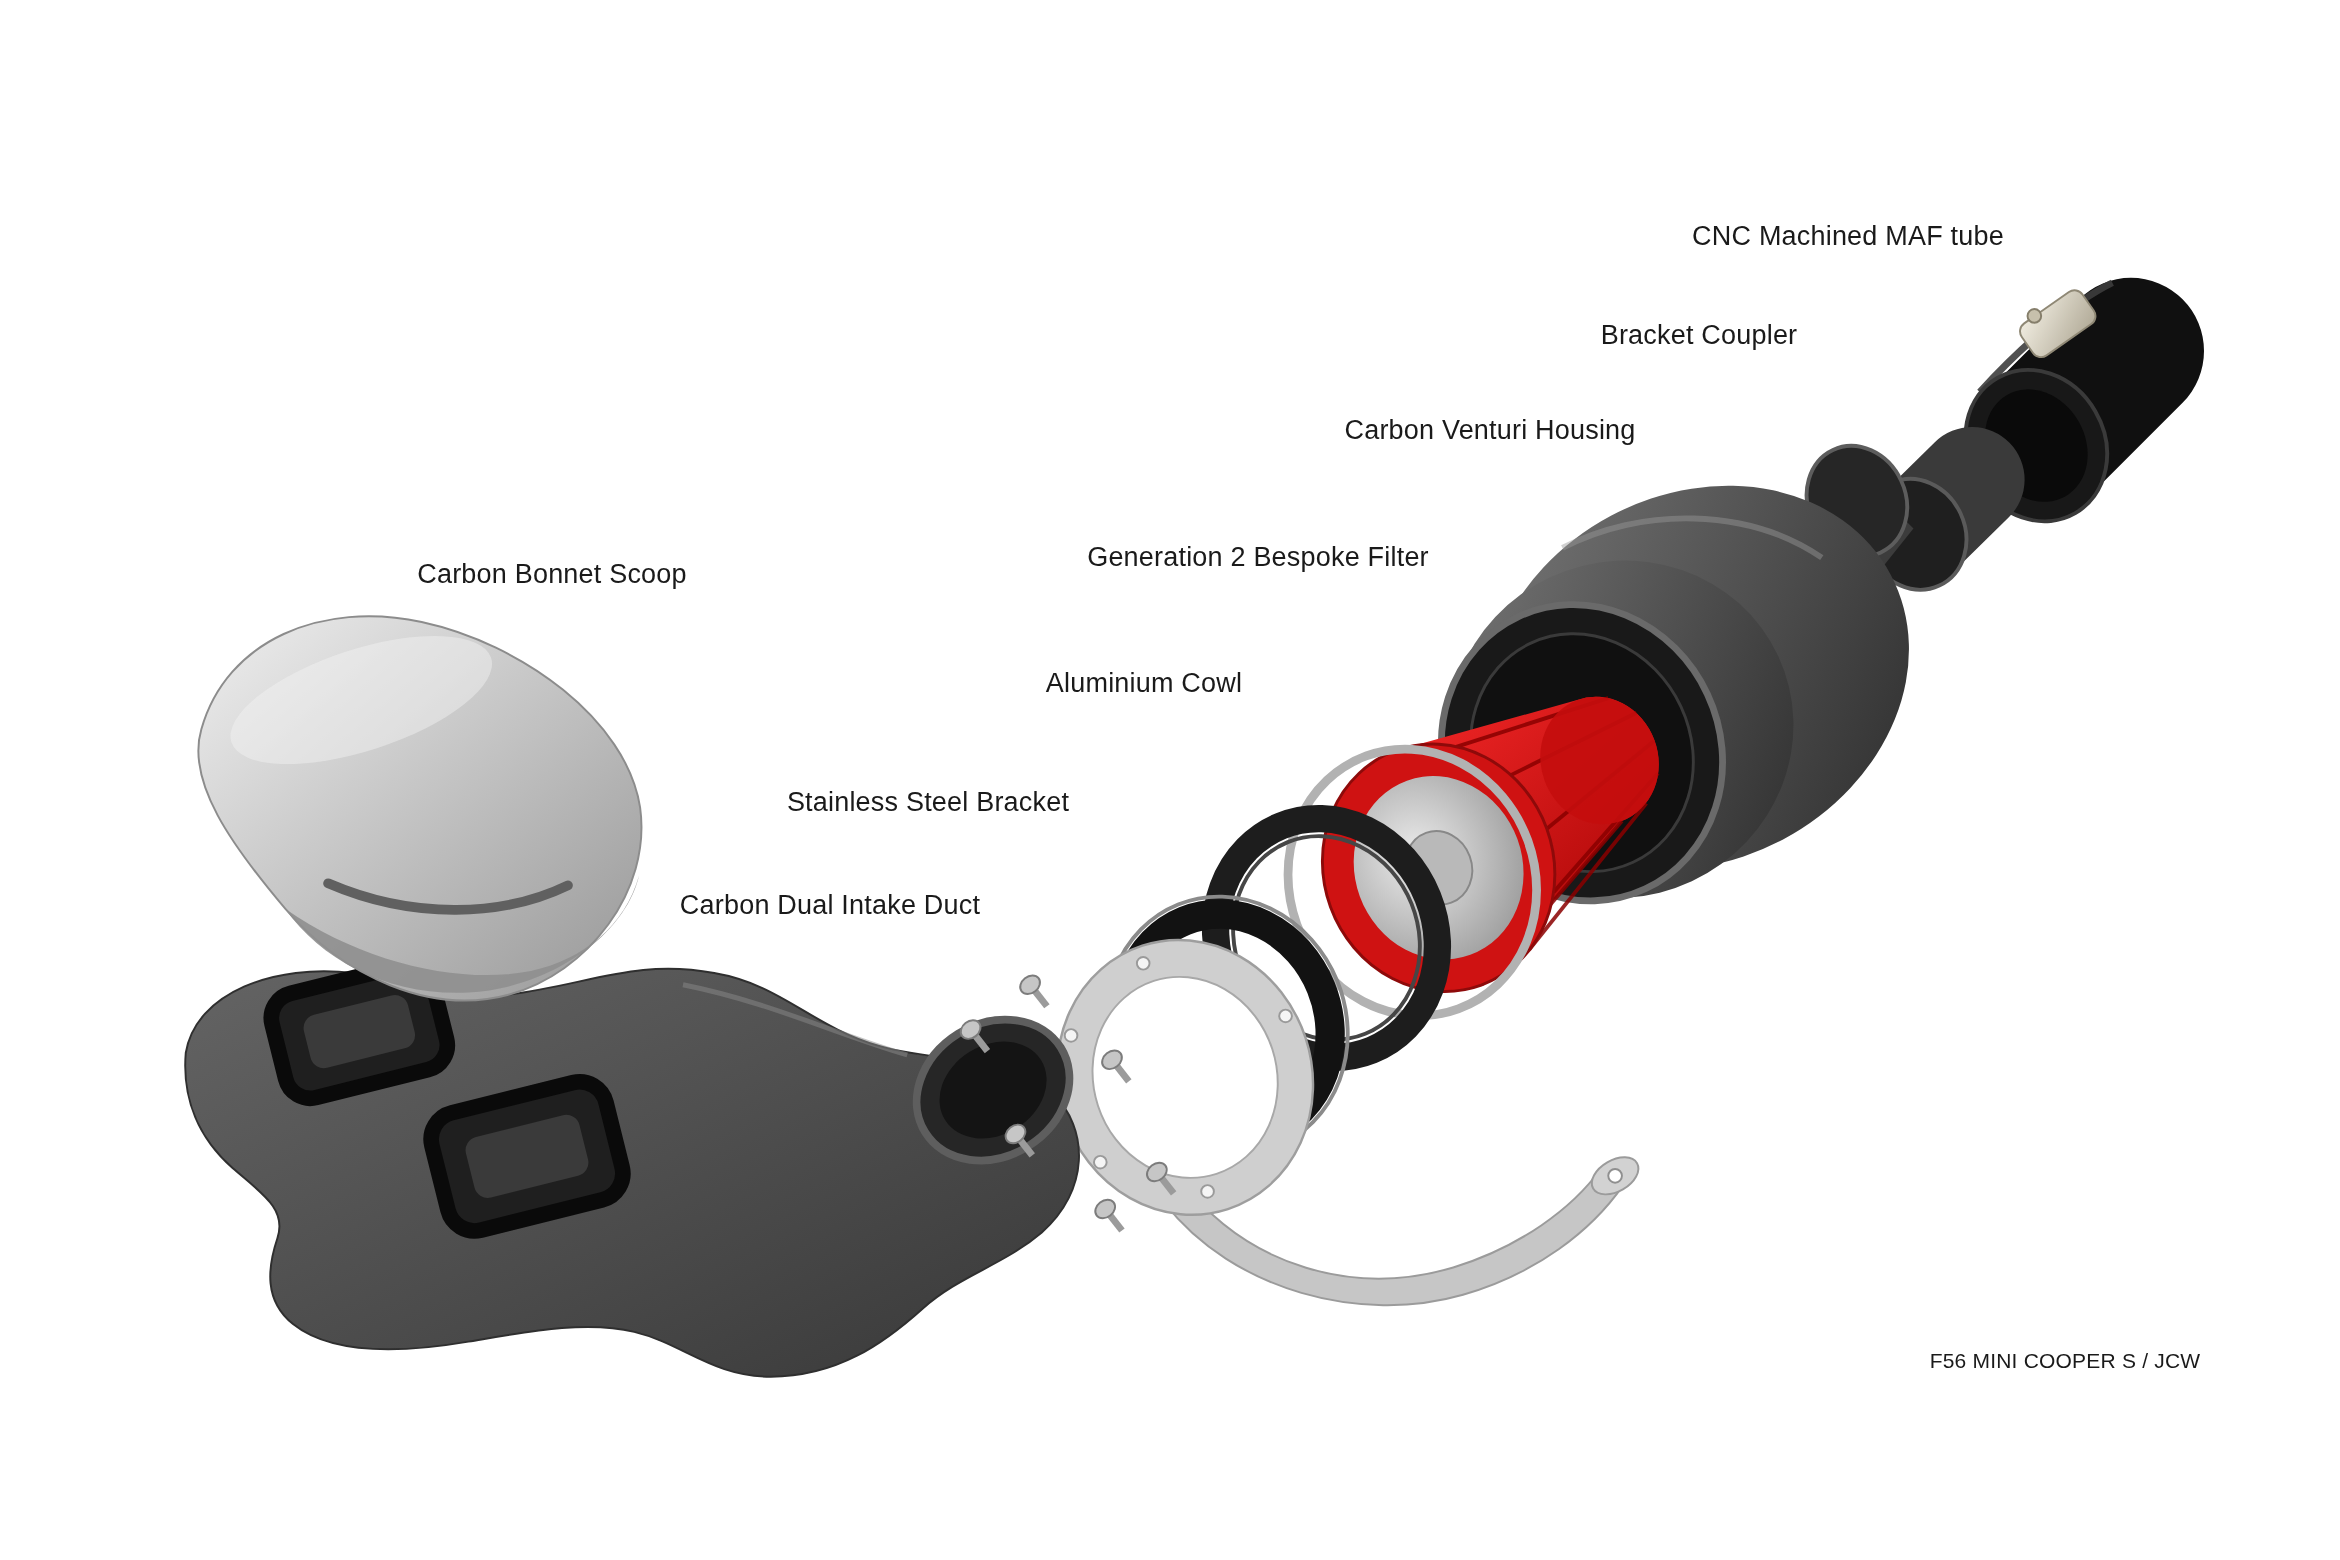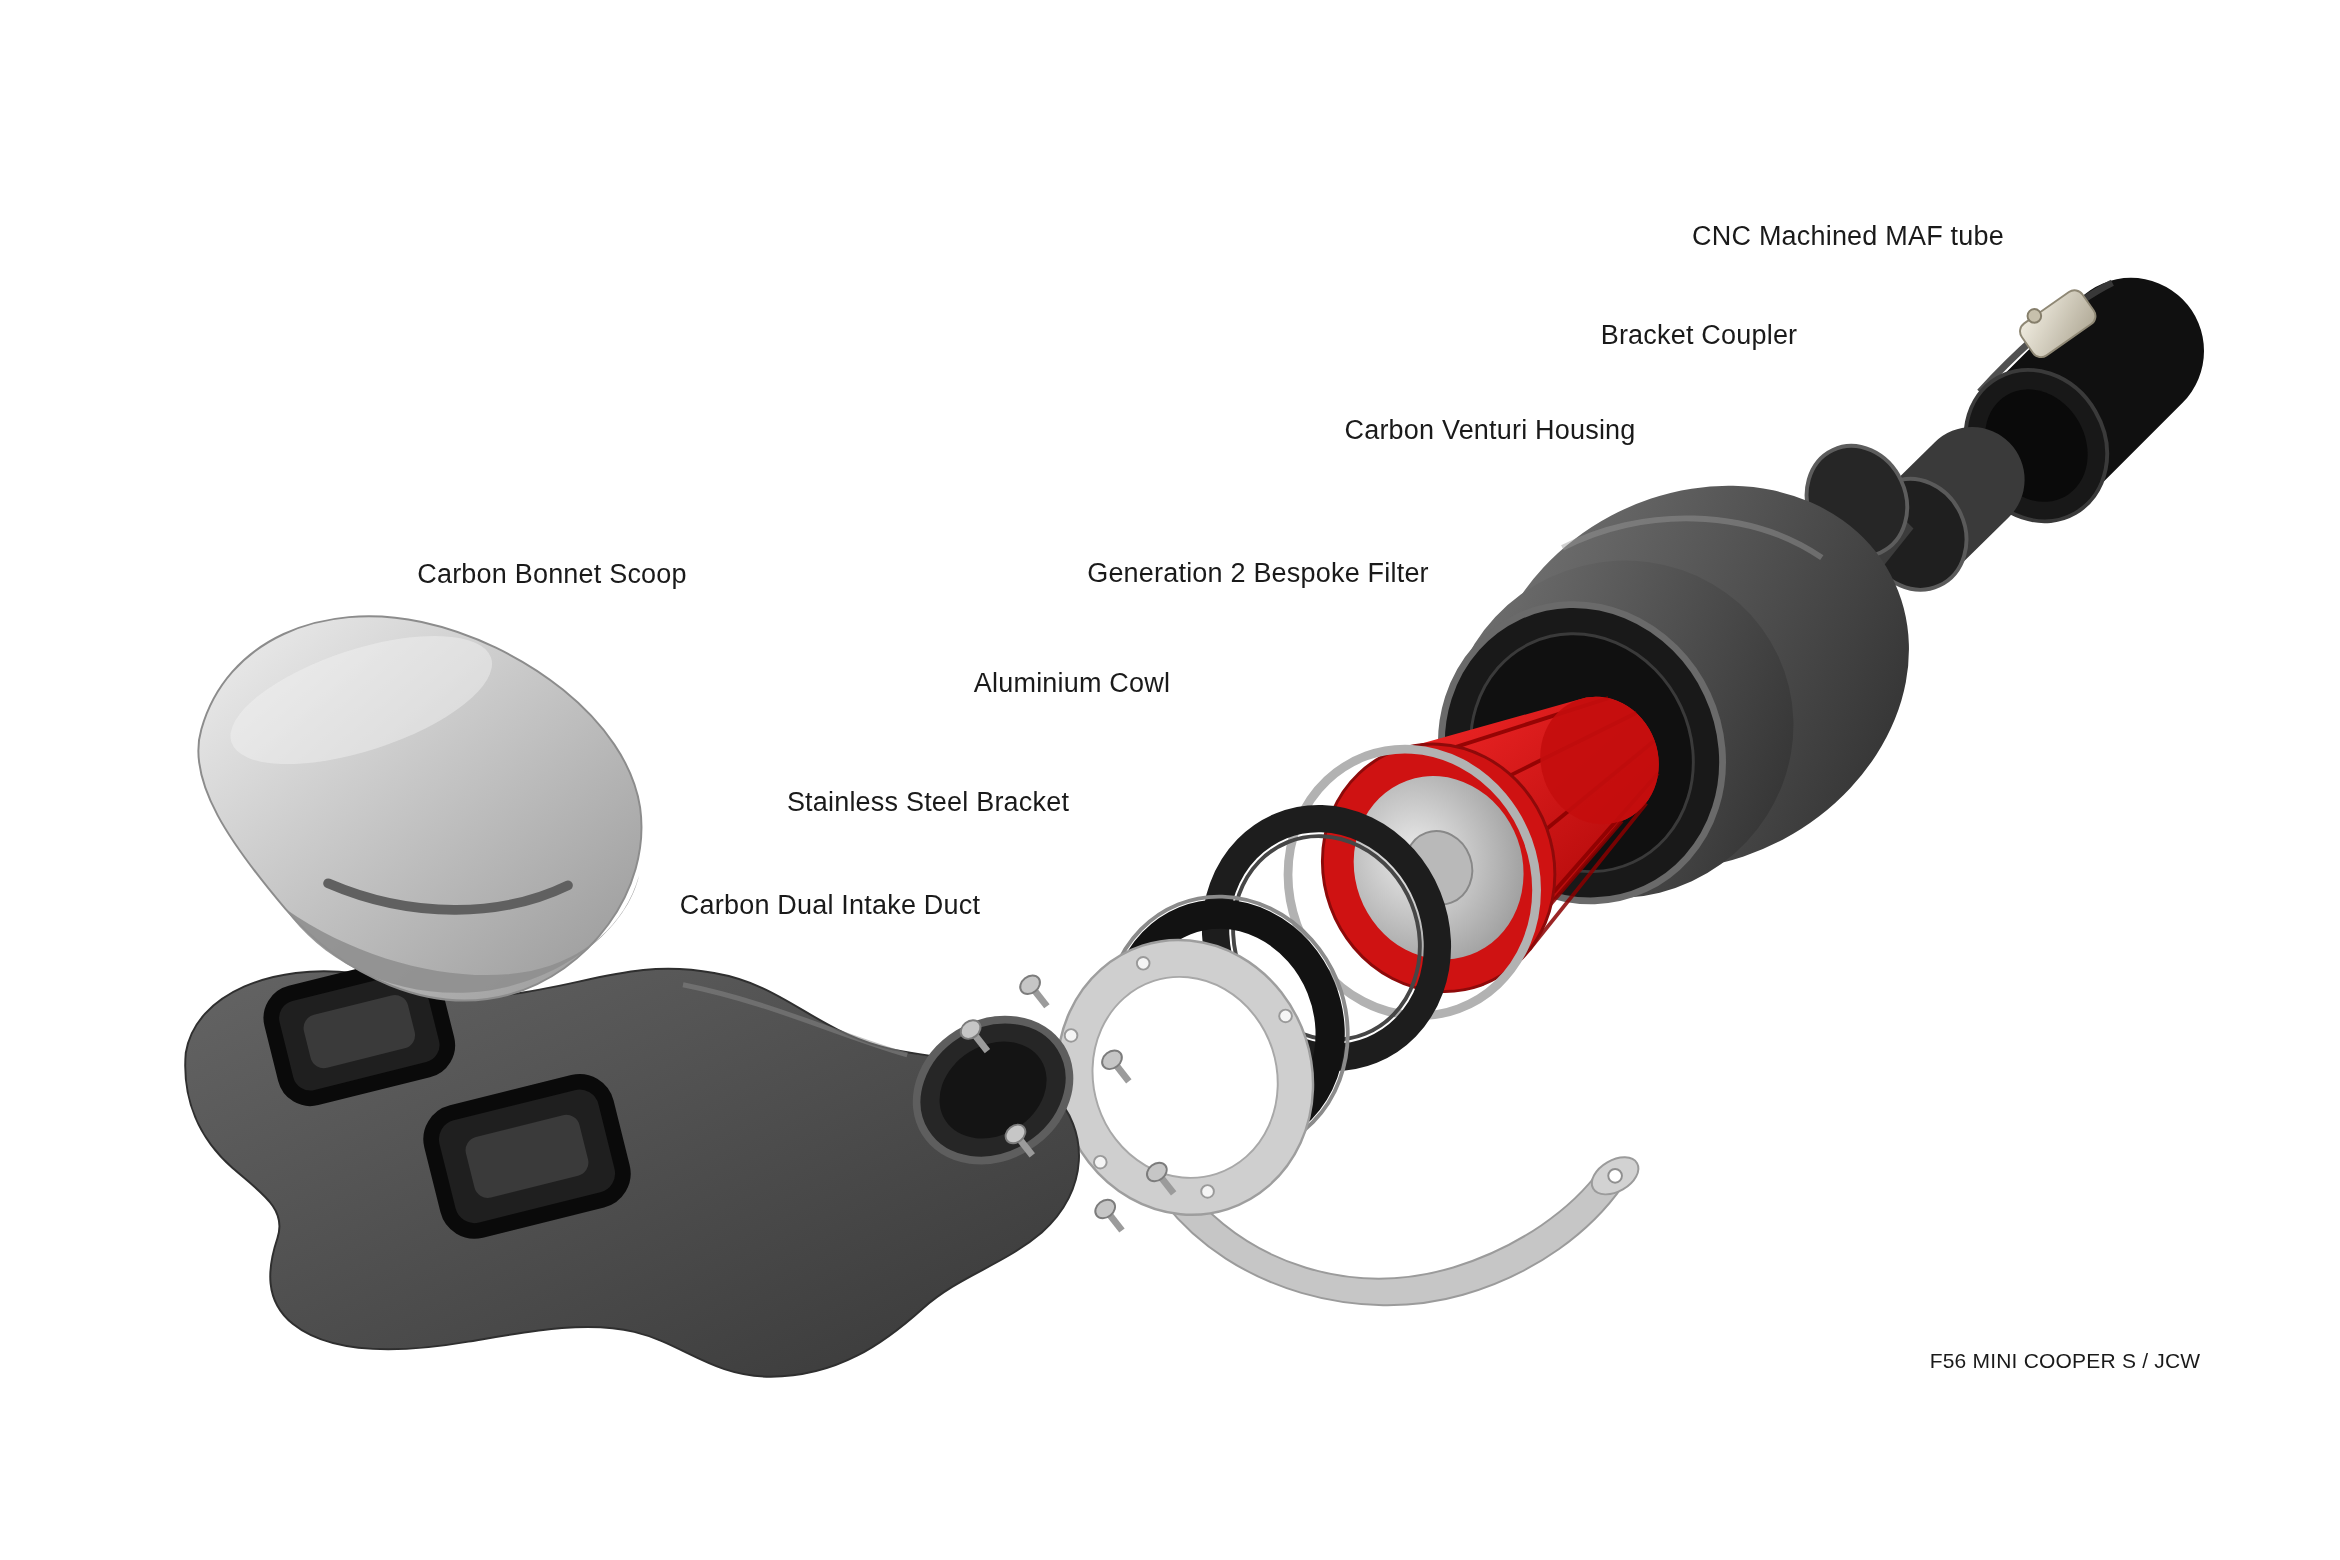--- a/index.html
+++ b/index.html
@@ -162,22 +162,22 @@
       <path d="M 206,748 C 232,656 330,616 432,638 C 534,660 642,738 656,828 C 668,914 602,998 522,1020 C 442,1042 352,1002 292,932 C 238,868 190,802 206,748 Z" fill="url(#gSilver)" stroke="#8c8c8c" stroke-width="2"></path>
       <path d="M 292,932 C 372,988 472,1010 544,996 C 598,984 640,950 655,898 C 640,962 560,1014 480,1018 C 400,1022 330,986 292,932 Z" fill="#8f8f8f" opacity="0.9"></path>
       <path d="M 336,906 C 424,944 516,940 582,908" stroke="#606060" stroke-width="10" fill="none" stroke-linecap="round"></path>
       <ellipse cx="370" cy="718" rx="140" ry="52" transform="rotate(-18 370 718)" fill="#f4f4f4" opacity="0.45"></ellipse>
     </g>
   </svg>
 
   <div class="label" style="left:1848px; top:236px;">CNC Machined MAF tube</div>
   <div class="label" style="left:1699px; top:335px;">Bracket Coupler</div>
   <div class="label" style="left:1490px; top:430px;">Carbon Venturi Housing</div>
-  <div class="label" style="left:1258px; top:573px;">Generation 2 Bespoke Filter</div>
-  <div class="label" style="left:1072px; top:683px;">Aluminium Cowl</div>
+  <div class="label" style="left:1258px; top:557px;">Generation 2 Bespoke Filter</div>
+  <div class="label" style="left:1144px; top:683px;">Aluminium Cowl</div>
   <div class="label" style="left:928px; top:802px;">Stainless Steel Bracket</div>
   <div class="label" style="left:830px; top:905px;">Carbon Dual Intake Duct</div>
   <div class="label" style="left:552px; top:574px;">Carbon Bonnet Scoop</div>
 
   <div class="label caption" style="left:2065px; top:1361px;">F56 MINI COOPER S / JCW</div>
 
 </div>
 
 
 </body></html>

